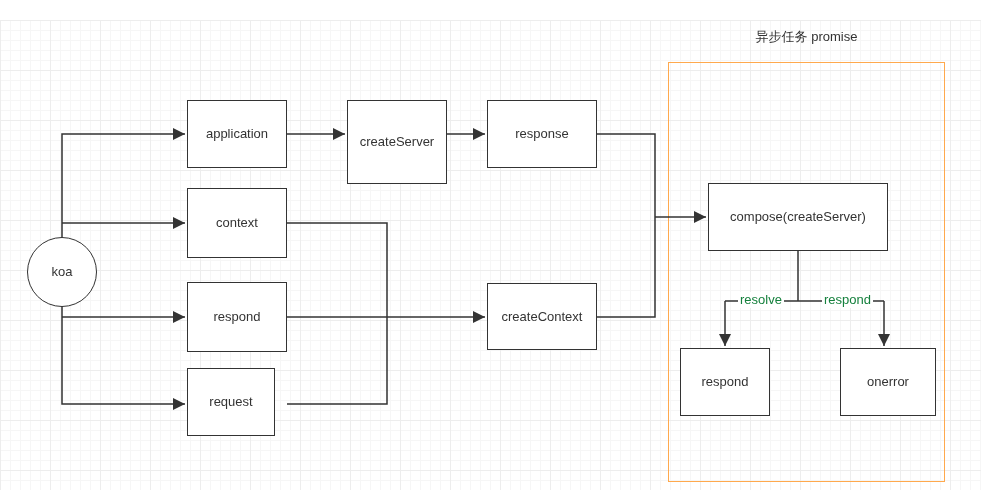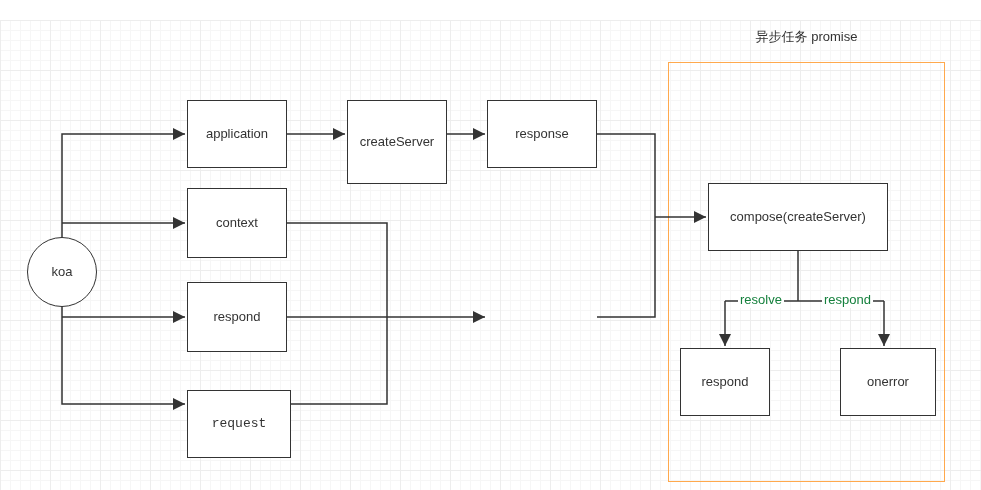--- a/index.html
+++ b/index.html
@@ -40,21 +40,21 @@
       text-align: center;
       line-height: 1.2;
     }
 
     .circle { border-radius: 50%; }
 
     .n-koa           { left: 27px;  top: 217px; width: 70px;  height: 70px; }
     .n-application   { left: 187px; top: 80px;  width: 100px; height: 68px; }
     .n-context       { left: 187px; top: 168px; width: 100px; height: 70px; }
     .n-response      { left: 187px; top: 262px; width: 100px; height: 70px; }
-    .n-request       { left: 187px; top: 370px; width: 104px; height: 68px; font-family: Liberation Mono, monospace; }
+    .n-request       { left: 187px; top: 348px; width: 88px; height: 68px; }
     .n-createServer  { left: 347px; top: 80px;  width: 100px; height: 84px; }
     .n-callback      { left: 487px; top: 80px;  width: 110px; height: 68px; }
     .n-createContext { left: 487px; top: 263px; width: 110px; height: 67px; }
     .n-compose       { left: 708px; top: 163px; width: 180px; height: 68px; }
     .n-respond       { left: 680px; top: 328px; width: 90px;  height: 68px; justify-content: center; }
     .n-onerror       { left: 840px; top: 328px; width: 96px;  height: 68px; }
 
     .promise-group {
       position: absolute;
       left: 668px; top: 42px;
@@ -150,20 +150,23 @@
   </div>
 
   <div class="node n-createServer">
     <span>createServer</span>
   </div>
 
   <div class="node n-callback">
     <span>response</span>
   </div>
 
+  <div class="node n-createContext">
+    <span>createContext</span>
+  </div>
 
   <div class="node n-compose">
     <span>compose(createServer)</span>
   </div>
 
   <div class="node n-respond">
     <span>respond</span>
   </div>
 
   <div class="node n-onerror">

